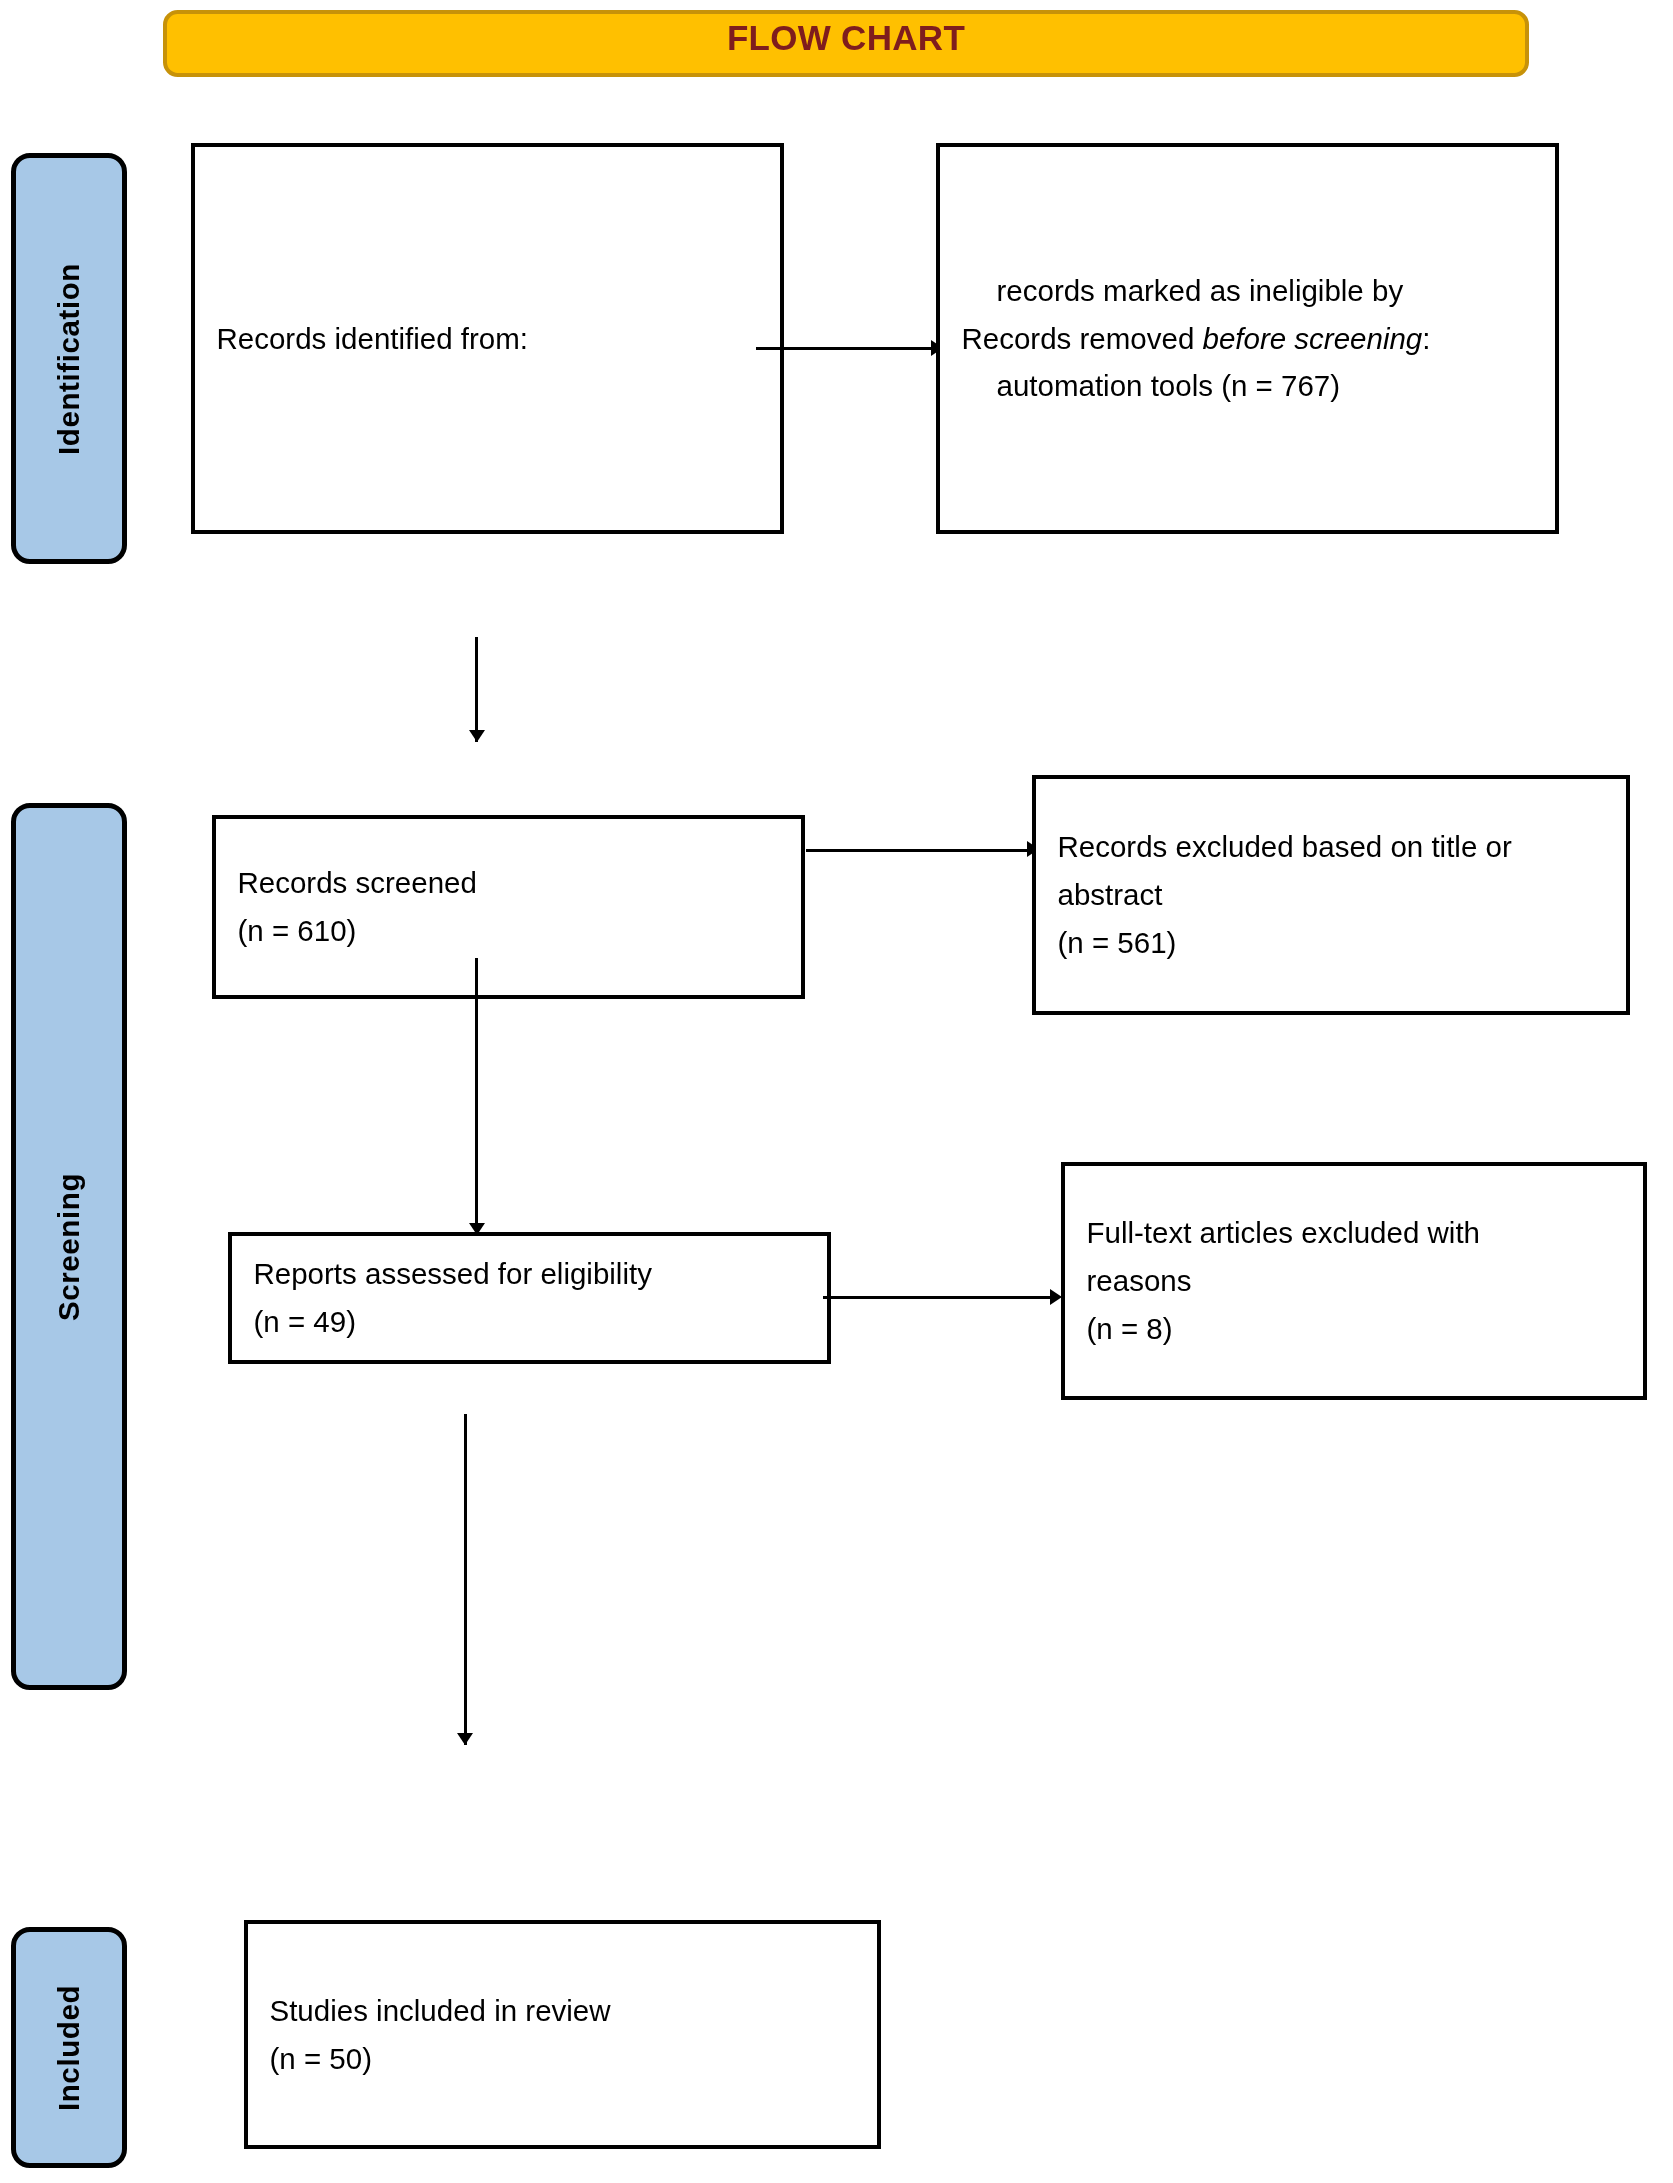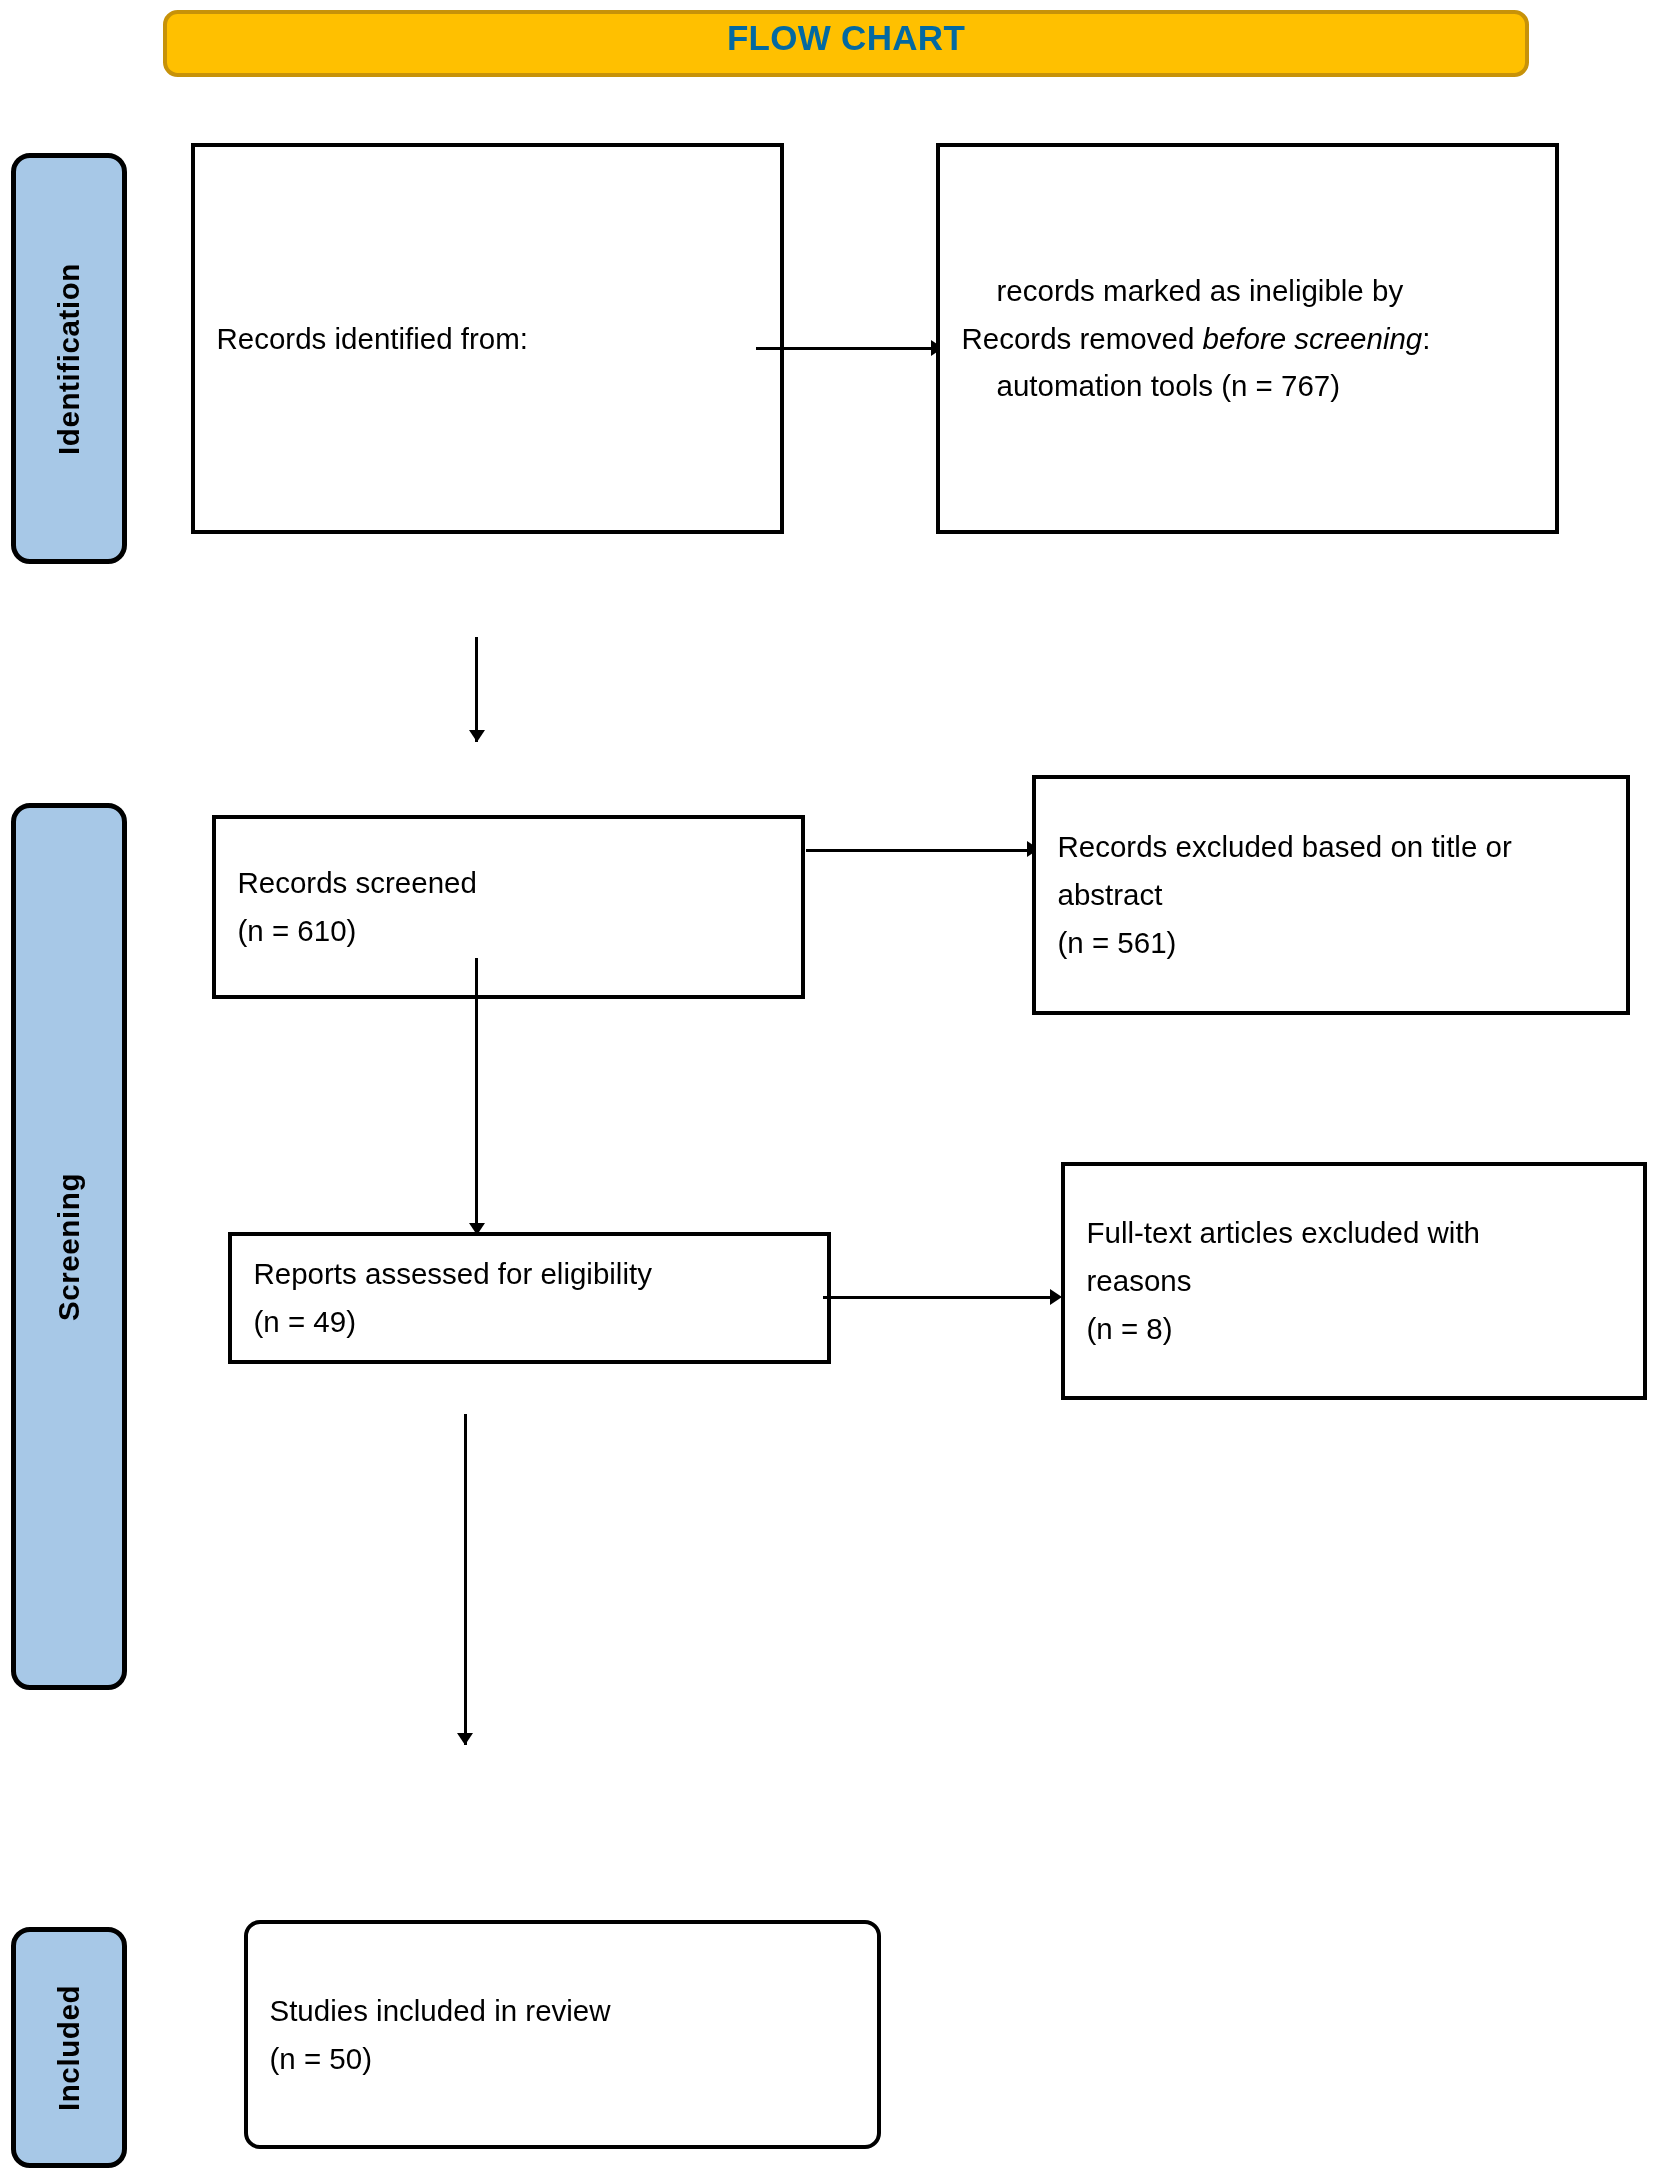--- a/index.html
+++ b/index.html
@@ -29,21 +29,21 @@
     border: 4px solid #C79209;
     border-radius: 14.7px;
     box-sizing: border-box;
     display: flex;
     align-items: flex-start;
     justify-content: center;
   }
   .banner-title {
     font-size: 35px;
     font-weight: bold;
-    color: #0369a1;
+    color: #7f1d1d;
     letter-spacing: 0.3px;
     line-height: 1;
     padding-top: 5.7px;
     white-space: nowrap;
   }
 
   
   .stage {
     position: absolute;
     background: #A7C8E7;
@@ -196,21 +196,21 @@
     <div class="box-inner">
       <div class="line justify">Full-text articles excluded with</div>
       <div class="line">reasons</div>
       <div class="line">(n = 8)</div>
     </div>
   </div>
 
   <div class="vline" style="left:464px; top:1414px; height:331px;"></div>
   <div class="arrow-down" style="left:457px; top:1733px;"></div>
 
-  <div class="box" style="left:244px; top:1920px; width:637px; height:229px;border-radius:16px;">
+  <div class="box" style="left:244px; top:1920px; width:637px; height:229px;">
     <div class="box-inner">
       <div class="line">Studies included in review</div>
       <div class="line">(n = 50)</div>
     </div>
   </div>
 
 </div>
 
 
 </body></html>

